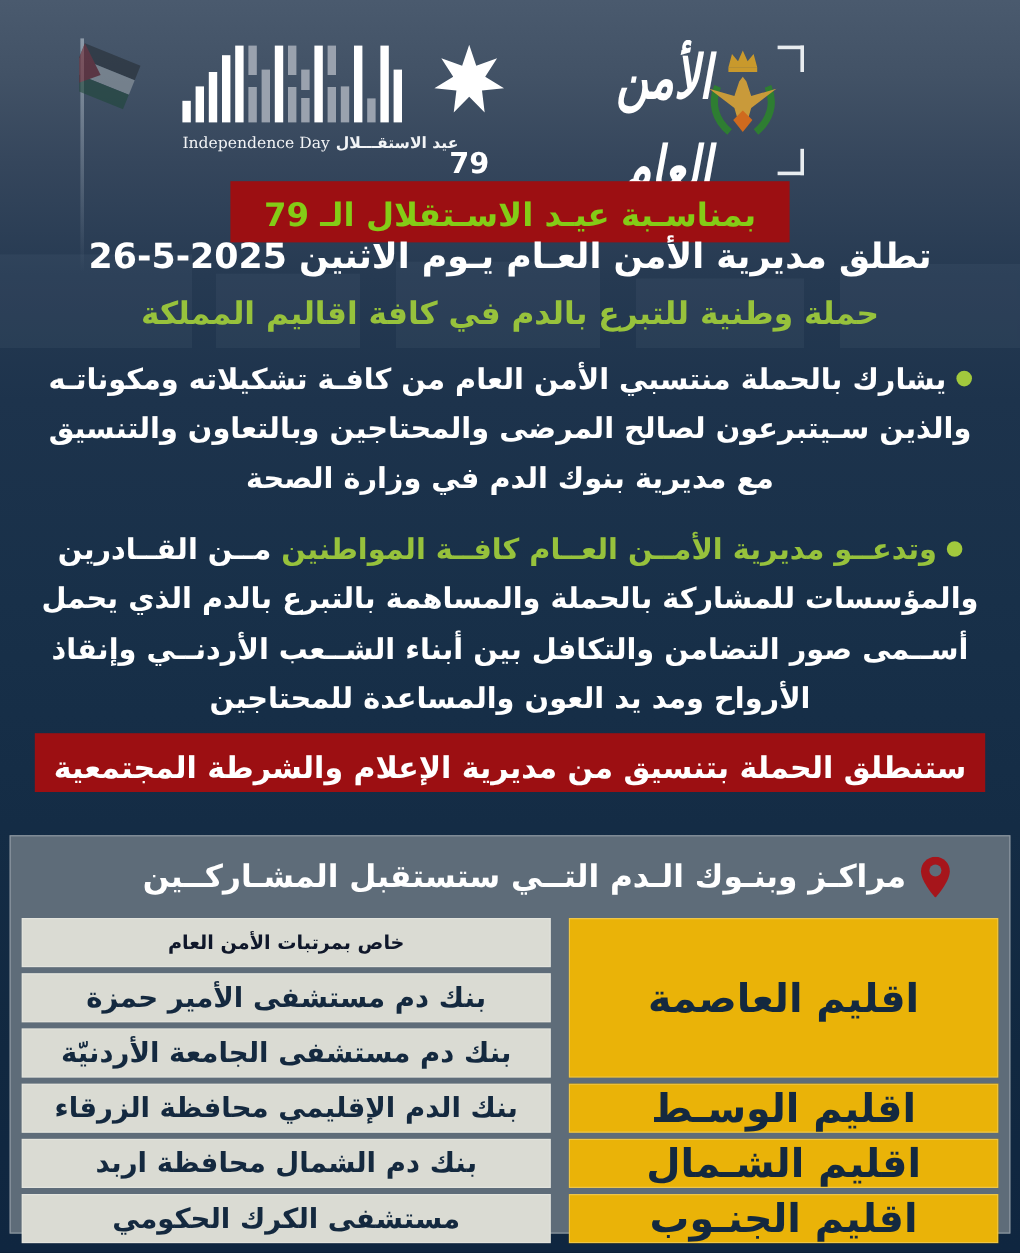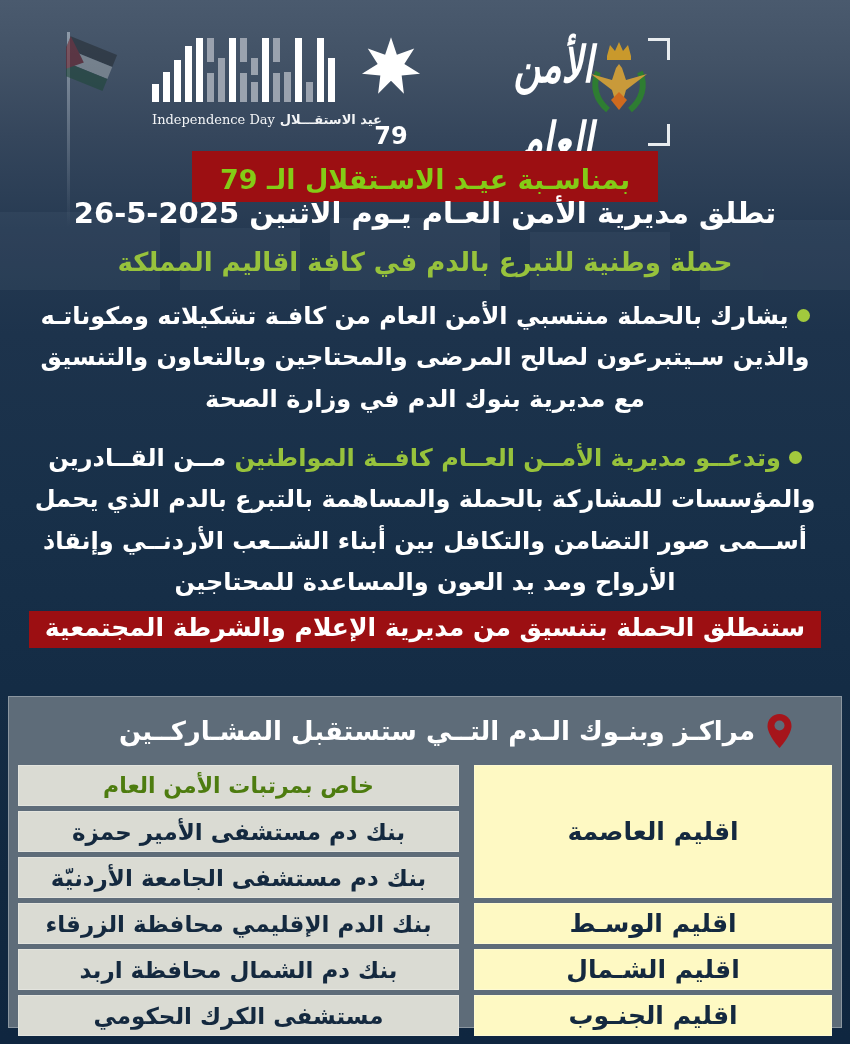--- a/index.html
+++ b/index.html
@@ -49,38 +49,38 @@
     color:#fff; font-weight:700; font-size:24px; line-height:1.72; }
   .para-1 { top:296px; }
   .para-2 { top:438px; }
   .green-strong { color:#97c23c; font-weight:800; }
   .bullet-dot { display:inline-block; width:13px; height:13px; border-radius:50%; background:#a2c93d;
     margin-inline-end:8px; vertical-align:2px; }
   .redline { position:absolute; left:0; width:850px; text-align:center; direction:rtl; }
   .redline-1 { top:611px; }
   .redline-2 { top:651px; }
   .redline .chip { display:inline-block; background:#9c0f12; color:#fff; font-weight:800; font-size:25px;
-    padding:2px 16px 6px; }
+    padding:14px 16px 6px; }
   
   .table-wrap { position:absolute; left:8px; top:696px; width:834px; height:332px;
     background:#5e6c79; border:1px solid #8b96a0; padding:0 9px 9px; }
   .table-title-row { height:68px; display:flex; flex-direction:row; direction:rtl; align-items:center;
     justify-content:flex-start; padding-right:40px; gap:12px; }
   .table-title { color:#fff; font-weight:800; font-size:26px; }
   .grid { display:grid; direction:rtl; grid-template-columns:358px 1fr; column-gap:15px; row-gap:5px;
     grid-auto-rows:41px; }
   .cell { background:#dadbd3; color:#14293f; font-weight:800; font-size:23px; display:flex;
     align-items:center; justify-content:center; direction:rtl; gap:8px; box-shadow:inset 0 0 0 1px rgba(255,255,255,.25); }
-  .cell.region { background:#fef9c3; font-size:25px; }
+  .cell.region { background:#eab308; font-size:33px; }
   .rg-capital { grid-column:1; grid-row:1 / span 3; }
   .rg-center { grid-column:1; grid-row:4; }
   .rg-north  { grid-column:1; grid-row:5; }
   .rg-south  { grid-column:1; grid-row:6; }
   .bk { grid-column:2; }
-  .note-red { color:#4d7c0f; font-weight:800; font-size:22px; }
+  .note-red { color:#0f172a; font-weight:800; font-size:16px; }
 </style>
 </head>
 <body>
 
 <div class="poster">
 
   <div class="flagpole"></div>
   <svg class="flag-svg" width="70" height="80" viewBox="0 0 70 80">
     <g transform="rotate(22 4 8)">
       <rect x="4" y="6" width="50" height="13" fill="#242b31"></rect>

